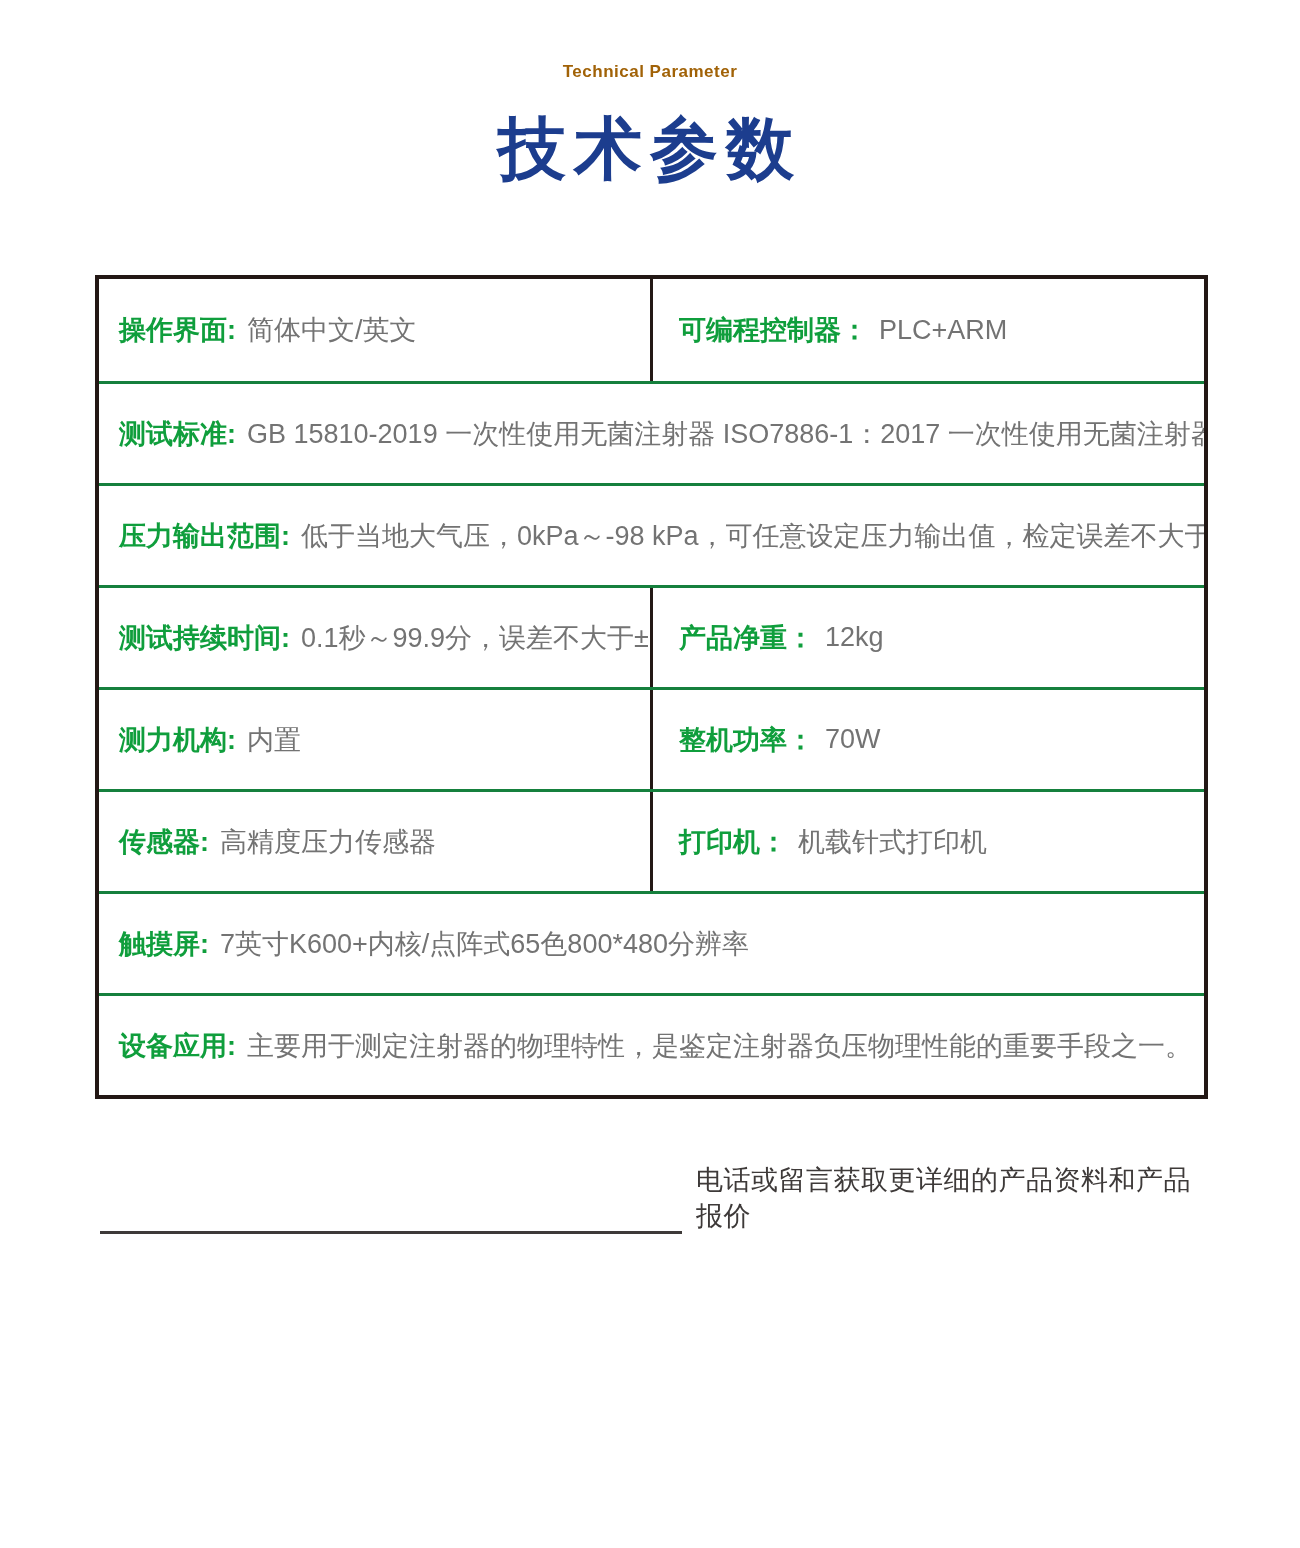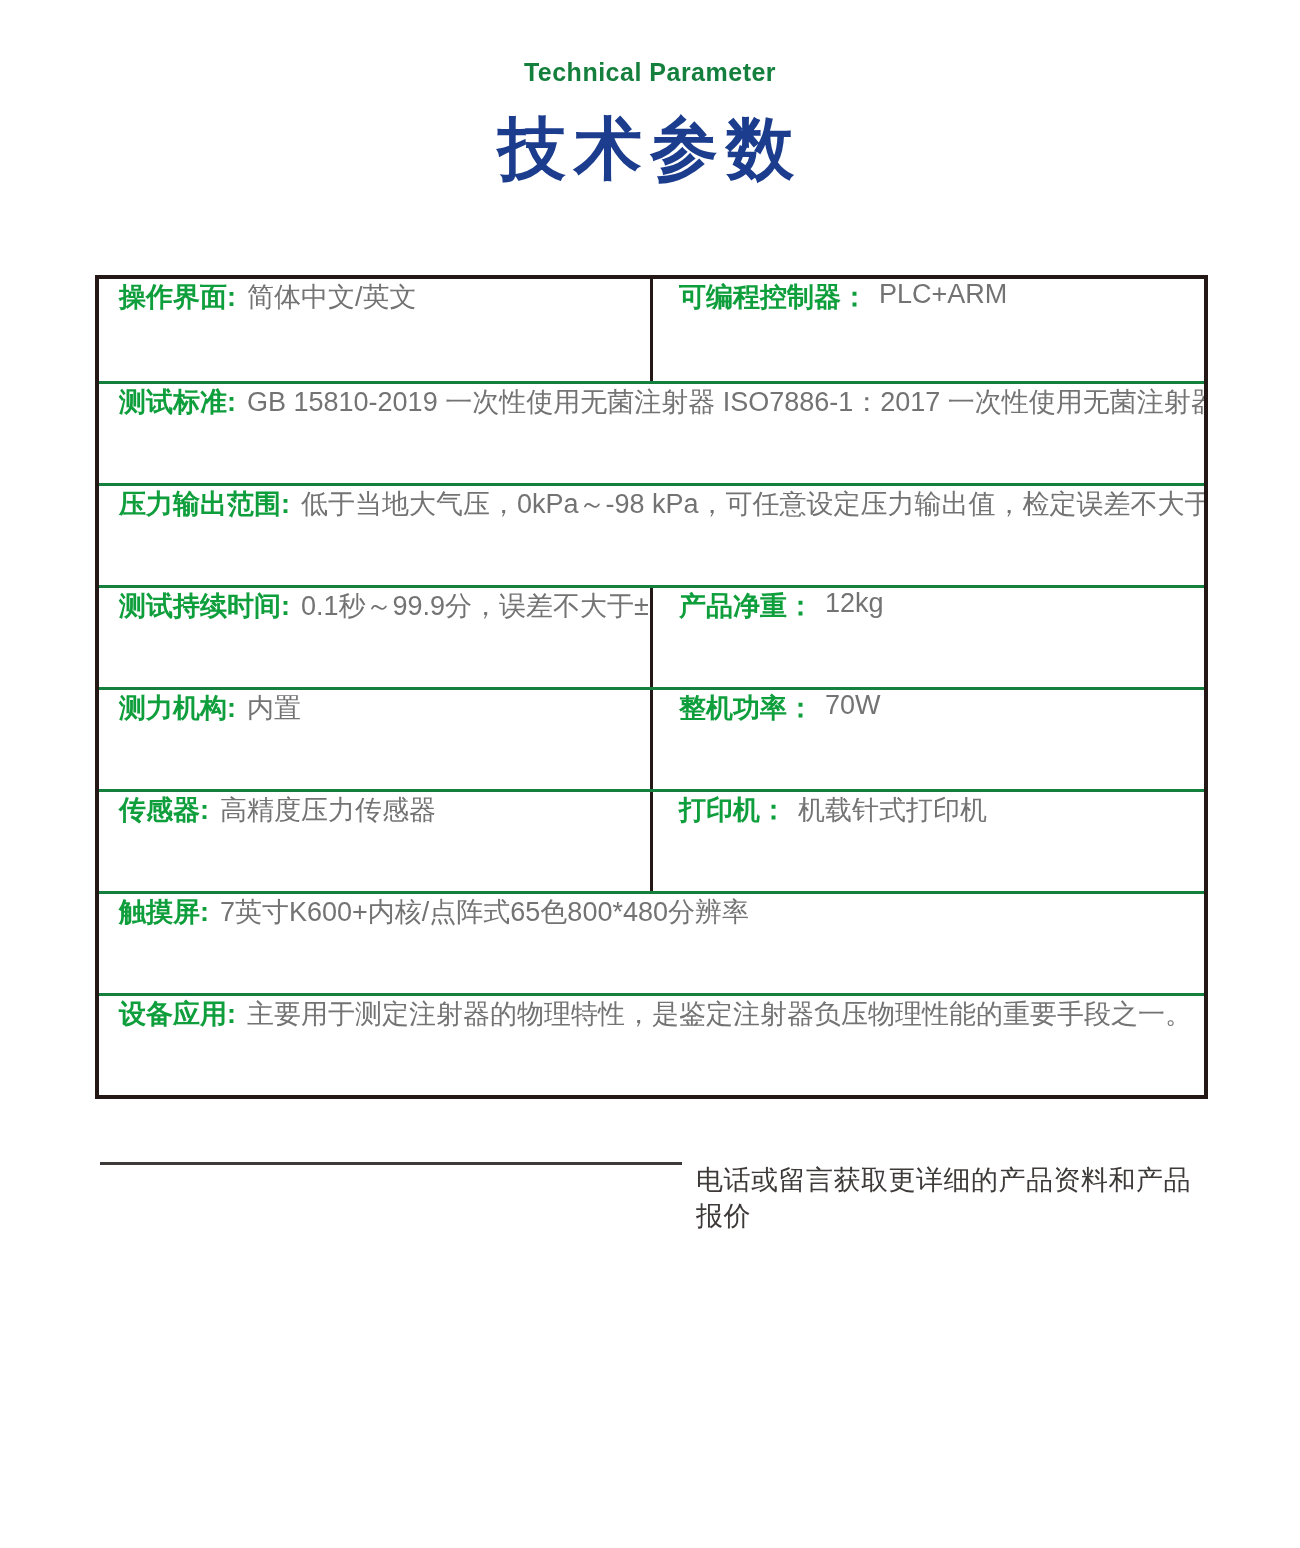--- a/index.html
+++ b/index.html
@@ -6,62 +6,62 @@
   html, body { background: #ffffff; }
   body {
     width: 1300px;
     height: 1548px;
     font-family: "Liberation Sans", "DejaVu Sans", sans-serif;
     color: #3e3a39;
     overflow: hidden;
   }
   .header { padding-top: 56px; text-align: center; }
   .subtitle {
-    font-size: 25px;
+    font-size: 17px;
     font-weight: 700;
-    color: #15803d;
+    color: #a16207;
     letter-spacing: 0.5px;
     line-height: 32px;
   }
   .title {
     font-size: 68px;
     font-weight: 900;
     color: #1c3d8e;
     letter-spacing: 8px;
     line-height: 80px;
     margin-top: 20px;
   }
   .param-table {
     margin: 87px 92px 0 95px;
     border: 4px solid #231815;
     background: #ffffff;
   }
   .row { display: flex; height: 102px; border-top: 3px solid #15803d; }
   .row:first-child { border-top: none; }
   .cell {
     display: flex;
-    align-items: flex-start;
-    padding: 0 20px;
+    align-items: center;
+    padding: 12px 20px;
     overflow: hidden;
     white-space: nowrap;
   }
   .cell.left { width: 554px; border-right: 3px solid #231815; }
   .cell.right { flex: 1; padding-left: 26px; }
   .cell.wide { width: 100%; }
   .label {
     color: #0f9e3c;
     font-weight: 700;
     font-size: 27px;
     margin-right: 11px;
     flex: none;
   }
   .value { color: #737373; font-size: 27px; }
   .footer {
     display: flex;
-    align-items: flex-start;
+    align-items: flex-end;
     margin: 63px 88px 12px 100px;
   }
   .footer-line {
     flex: none;
     width: 582px;
     height: 3px;
     background: #3e3a39;
     margin-right: 14px;
   }
   .footer-text { font-size: 27px; color: #3e3a39; letter-spacing: 0.5px; }

